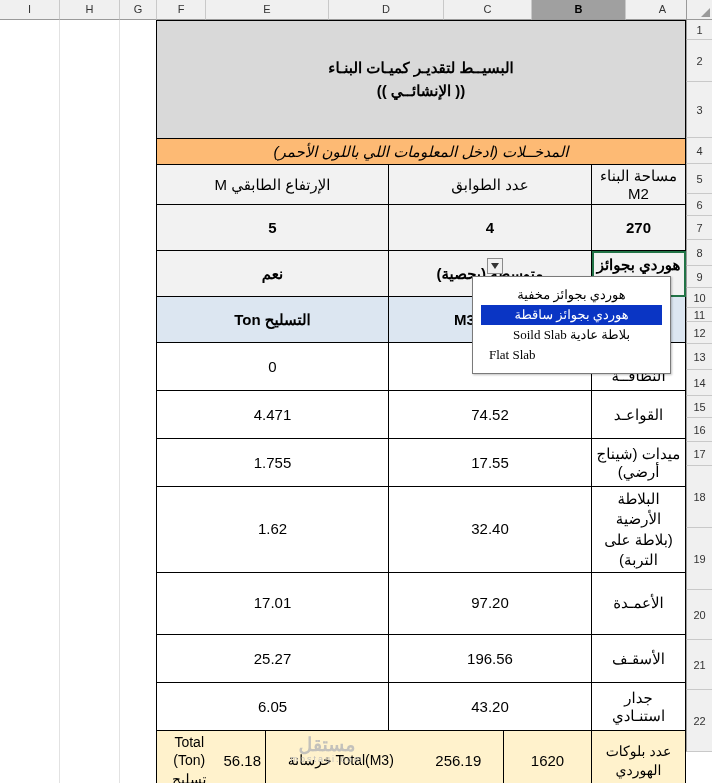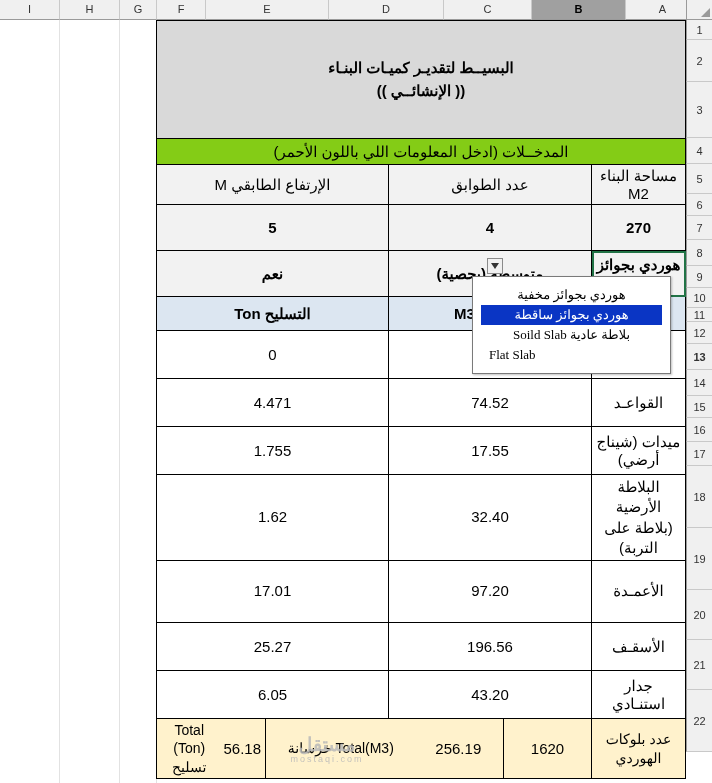--- a/index.html
+++ b/index.html
@@ -98,23 +98,24 @@
     padding: 2px 4px;
   }
   .title-cell {
     background: #d9d9d9;
     font-size: 23px;
     font-weight: bold;
     height: 118px;
     line-height: 1.5;
   }
   .subtitle-bar {
-    background: #84cc16;
+    background: #fdba74;
     font-size: 15px;
     height: 26px;
+    font-style: italic;
   }
   .hdr-row td {
     background: #f2f2f2;
     font-size: 15px;
     height: 30px;
   }
   .red {
     color: #c00000;
     font-weight: bold;
     font-size: 17px;
@@ -122,21 +123,21 @@
   .val-row td { height: 46px; background: #f2f2f2; }
   .sel-cell {
     background: #f2f2f2;
     outline: 2px solid #217346;
     outline-offset: -2px;
   }
   .section-hdr td {
     background: #dce6f1;
     font-weight: bold;
     font-size: 15px;
-    height: 34px;
+    height: 46px;
   }
   .data-row td { height: 48px; background: #ffffff; }
   .tall-row td { height: 62px; background: #ffffff; line-height: 1.35; }
   .total-row td {
     background: #fff2cc;
     height: 60px;
     font-size: 15px;
   }
   .total-split {
     display: flex;
@@ -385,21 +386,21 @@
       <div class="row-head" style="height: 56px;">3</div>
       <div class="row-head" style="height: 26px;">4</div>
       <div class="row-head" style="height: 30px;">5</div>
       <div class="row-head" style="height: 22px;">6</div>
       <div class="row-head" style="height: 24px;">7</div>
       <div class="row-head" style="height: 26px;">8</div>
       <div class="row-head" style="height: 22px;">9</div>
       <div class="row-head" style="height: 20px;">10</div>
       <div class="row-head" style="height: 14px;">11</div>
       <div class="row-head" style="height: 22px;">12</div>
-      <div class="row-head" style="height: 26px; font-weight: bold;">13</div>
+      <div class="row-head" style="height: 26px;">13</div>
       <div class="row-head" style="height: 26px;">14</div>
       <div class="row-head" style="height: 22px;">15</div>
       <div class="row-head" style="height: 24px;">16</div>
       <div class="row-head" style="height: 24px;">17</div>
       <div class="row-head" style="height: 62px;">18</div>
       <div class="row-head" style="height: 62px;">19</div>
       <div class="row-head" style="height: 50px;">20</div>
       <div class="row-head" style="height: 50px;">21</div>
       <div class="row-head" style="height: 62px;">22</div>
     </div>

